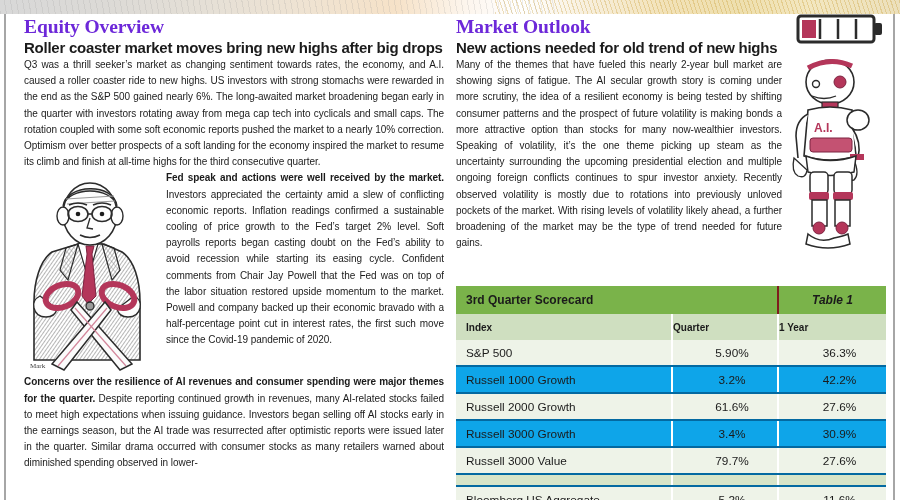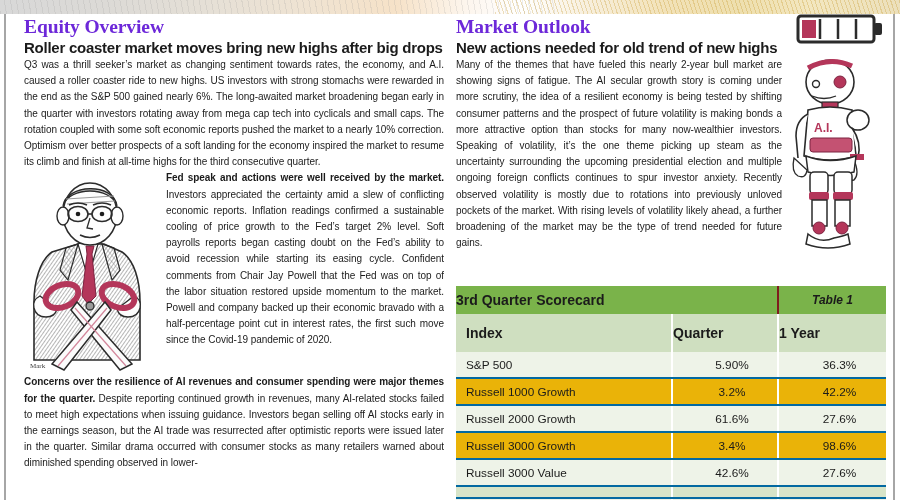--- a/index.html
+++ b/index.html
@@ -80,44 +80,44 @@
   .scorecard {
     position: absolute; left: 456px; top: 286px;
     width: 430px; border-collapse: collapse;
     table-layout: fixed;
   }
   .scorecard td, .scorecard th {
     padding: 0; border: 0; vertical-align: middle;
   }
   .sc-title-row td {
     background: #7AB34A; height: 28px; color: #1b1b1b;
-    font-size: 14px; font-weight: bold; 
+    font-size: 12px; font-weight: bold; padding-left: 10px;
   }
   .sc-title-row td.sc-tablenum {
     text-align: center; padding-left: 0;
     font-style: italic; font-size: 12px; font-weight: bold;
     border-left: 2px solid #7f1d1d;
   }
   .sc-head-row td {
-    background: #cfdfc0; height: 38px; color: #1b1b1b;
-    font-size: 14px; font-weight: bold; padding-left: 10px;
+    background: #cfdfc0; height: 26px; color: #1b1b1b;
+    font-size: 10px; font-weight: bold; padding-left: 10px;
     border-left: 2px solid #ffffff;
   }
   .sc-head-row td:first-child { border-left: 0; }
   .sc-head-row td.num { text-align: left; padding-left: 0; }
 
   .sc-row td {
     height: 25px; color: #1b1b1b; font-size: 11.8px;
     padding-left: 10px; border-left: 2px solid #ffffff;
     border-bottom: 2px solid #0369a1;
   }
   .sc-row td:first-child { border-left: 0; }
   .sc-row td.num { text-align: center; padding-left: 14px; }
   .sc-row.shade-a td { background: #eef3e8; }
-  .sc-row.shade-b td { background: #eab308; margin-top: 32px; }
+  .sc-row.shade-b td { background: #0ea5e9; margin-top: 32px; }
   .sc-row.spacer td  { height: 10px; background: #d7e4c8; }
 </style>
 </head>
 <body>
 
 <div id="page">
 
   <div class="banner">
     <div class="clouds"></div>
     <div class="streaks"></div>
@@ -285,25 +285,25 @@
         <td class="num">42.2%</td>
       </tr>
       <tr class="sc-row shade-a">
         <td>Russell 2000 Growth</td>
         <td class="num">61.6%</td>
         <td class="num">27.6%</td>
       </tr>
       <tr class="sc-row shade-b">
         <td>Russell 3000 Growth</td>
         <td class="num">3.4%</td>
-        <td class="num">98.6%</td>
+        <td class="num">30.9%</td>
       </tr>
       <tr class="sc-row shade-a">
         <td>Russell 3000 Value</td>
-        <td class="num">42.6%</td>
+        <td class="num">79.7%</td>
         <td class="num">27.6%</td>
       </tr>
 
       <tr class="sc-row spacer">
         <td></td>
         <td></td>
         <td></td>
       </tr>
 
       <tr class="sc-row shade-a">

